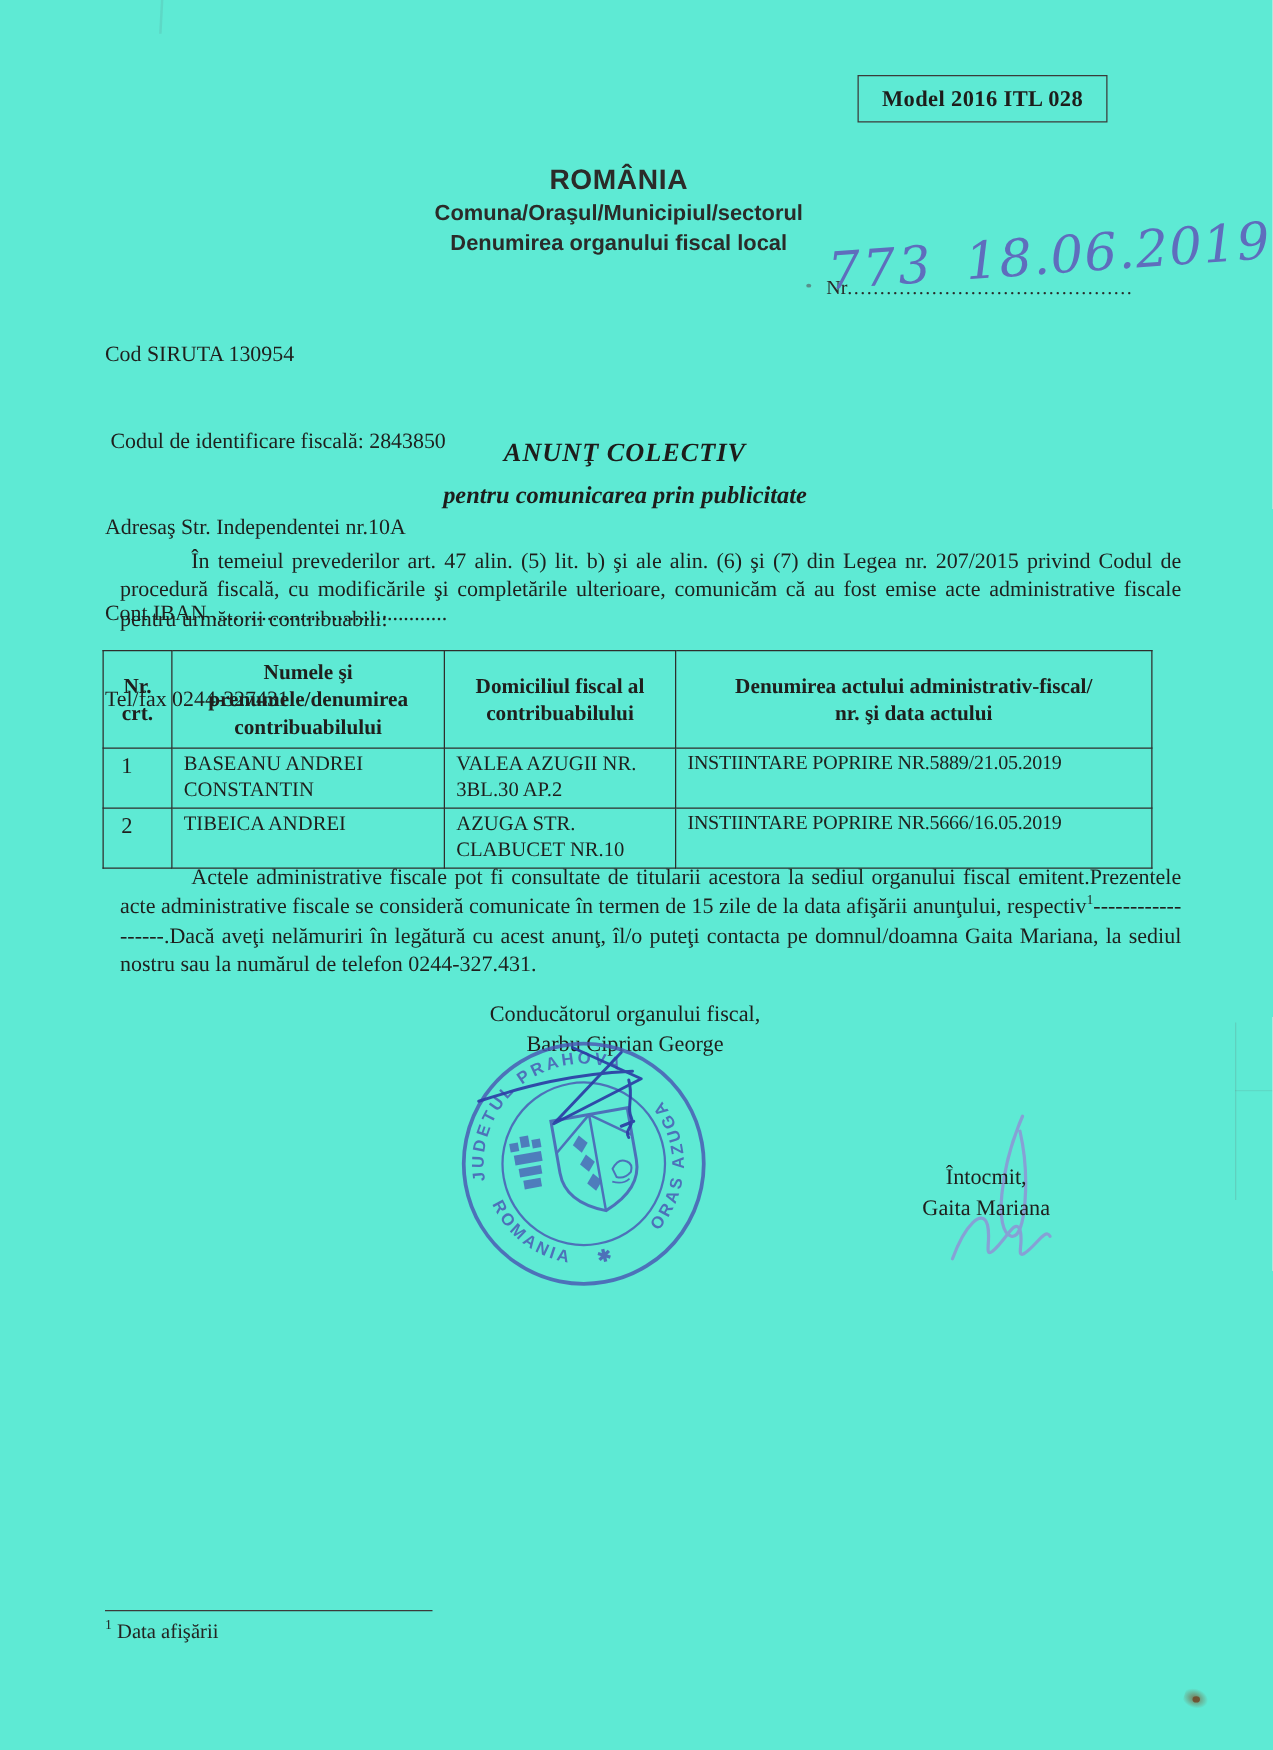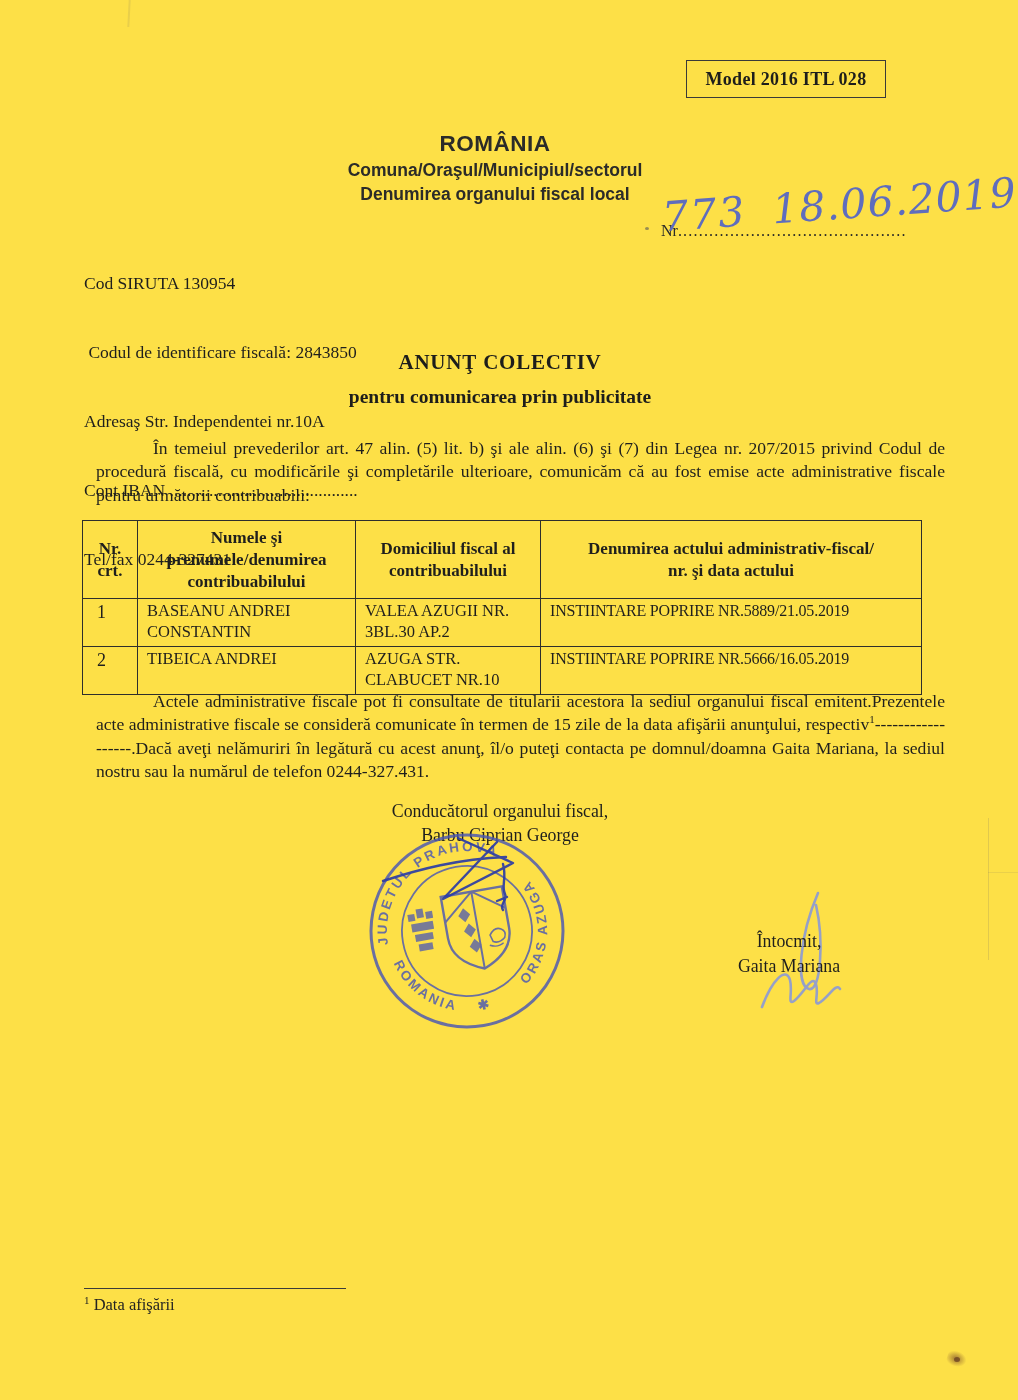--- a/index.html
+++ b/index.html
@@ -1,18 +1,18 @@
 <!DOCTYPE html>
 <html><head>
 <meta charset="utf-8">
 <style>
   html,body{margin:0;padding:0;background:#e9e9e7;}
   #page{
     position:relative;width:1018px;height:1400px;margin:0 auto;
-    background:#fde047;overflow:hidden;
+    background:#5eead4;overflow:hidden;
     font-family:"Liberation Serif",serif;color:#222;
   }
   .abs{position:absolute;}
   .serif{font-family:"Liberation Serif",serif;}
   .sans{font-family:"Liberation Sans",sans-serif;}
 
   
   .model-box{
     left:686px;top:60px;width:198px;height:36px;
     border:1.8px solid #3a3a38;display:flex;align-items:center;justify-content:center;
@@ -34,21 +34,21 @@
     white-space:nowrap;line-height:1;
   }
   .handwriting .hw-num{margin-right:26px;letter-spacing:2px;}
   .handwriting .hw-date{letter-spacing:1px;}
   .speck{left:645px;top:227px;width:4px;height:3px;background:#55555a;border-radius:50%;opacity:.6;}
 
   
   .issuer{left:84px;top:226px;width:430px;font-size:17.5px;line-height:23px;color:#1f1f1d;white-space:pre;}
 
   
-  .doc-title{left:250px;top:350px;width:500px;text-align:center;color:#1d1d1b;}
+  .doc-title{left:250px;top:350px;width:500px;text-align:center;color:#1d1d1b;font-style:italic;}
   .doc-title .t1{font-size:21px;font-weight:bold;letter-spacing:.8px;}
   .doc-title .t2{font-size:19.5px;font-weight:bold;margin-top:11px;}
 
   
   .para{width:849px;left:84px;font-size:17.6px;line-height:23.3px;text-align:justify;color:#1f1f1d;margin-left:12px;}
   .para .indent{display:inline-block;width:57px;}
   .p-intro{top:437px;}
   .p-body{top:690px;}
   sup.fnref{font-size:11px;vertical-align:super;line-height:0;}
 

